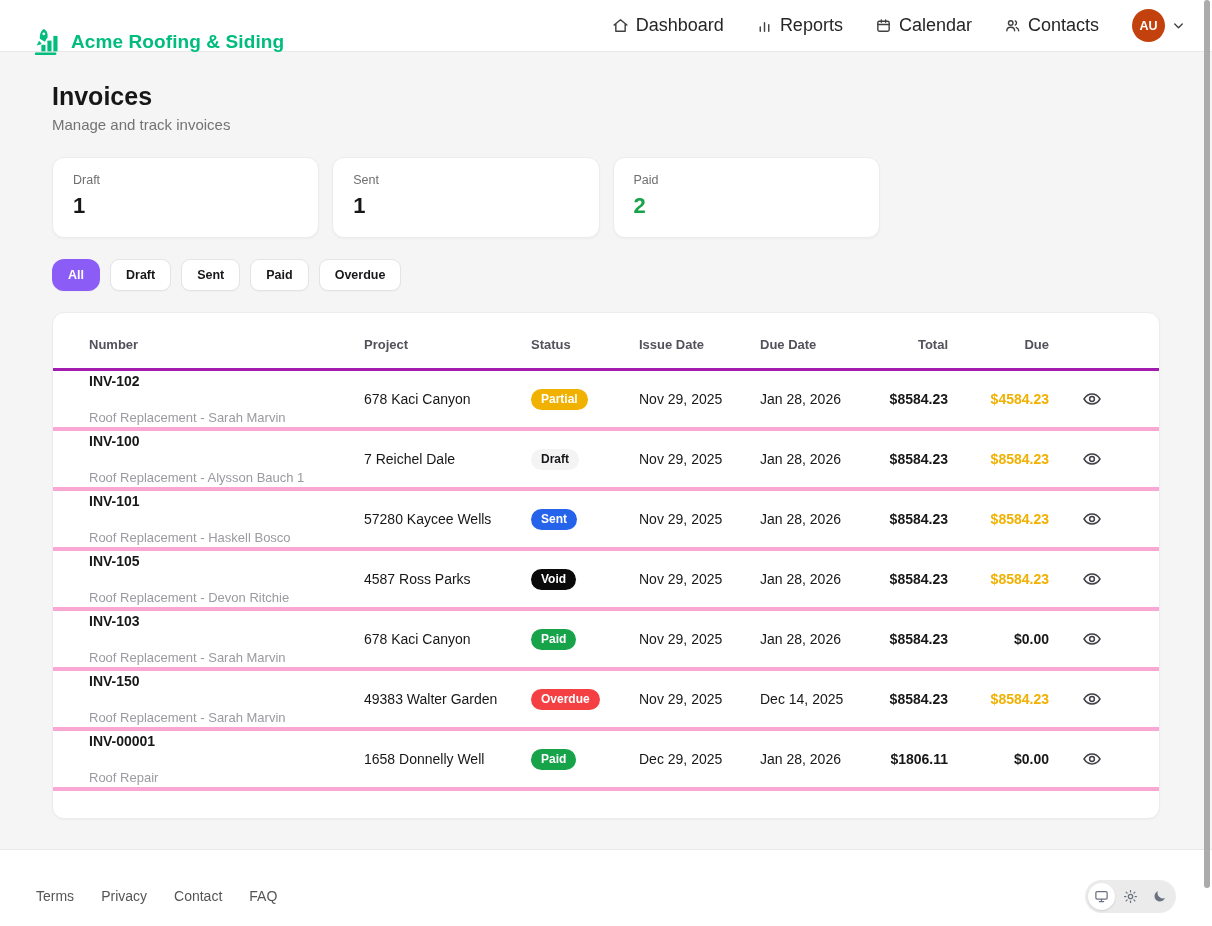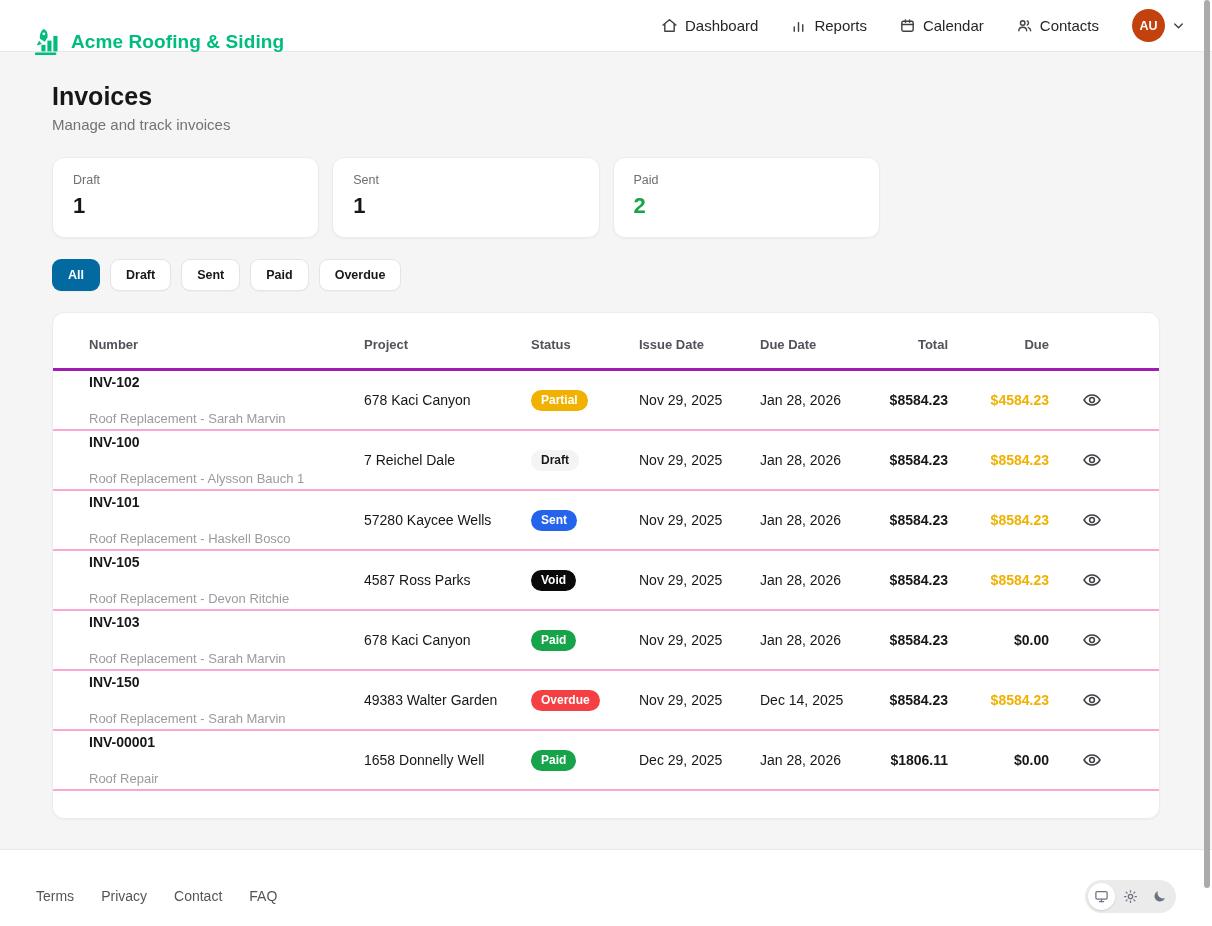--- a/index.html
+++ b/index.html
@@ -14,21 +14,21 @@
   .topbar {
     height:52px; background:#fff; border-bottom:1px solid #e8e8e8;
     display:flex; align-items:center; justify-content:space-between;
     padding:0 26px 0 32px; flex:0 0 auto;
   }
   .brand { display:flex; align-items:center; gap:9px; cursor:pointer;margin-top:32px; }
   .brand-name { font-size:19px; font-weight:700; letter-spacing:.1px; }
   .mainnav { display:flex; align-items:center; gap:6px; }
   .nav-item {
     display:flex; align-items:center; gap:7px; padding:8px 13px;
-    font-size:15px; color:#262626; border-radius:8px; cursor:pointer; background:none; border:none;
+    font-size:18px; color:#262626; border-radius:8px; cursor:pointer; background:none; border:none;
     font-family:inherit;
   }
   .nav-item svg { stroke:#404040; }
   .user-menu { display:flex; align-items:center; gap:6px; margin-left:14px; cursor:pointer; }
   .avatar {
     width:33px; height:33px; border-radius:50%; color:#fff;
     font-size:12.5px; font-weight:700; display:flex; align-items:center; justify-content:center;
   }
 
   
@@ -57,21 +57,21 @@
     padding:8px 0 27px; box-shadow:0 1px 2px rgba(0,0,0,.04);
   }
   .tgrid {
     display:grid;
     grid-template-columns:275px 167px 108px 121px 108px 80px 101px 1fr;
     align-items:center; padding:0 24px 0 36px;
   }
   .thead { height:50px; border-bottom:3px solid #a21caf; }
   .th { font-size:13px; font-weight:700; color:#52525b; }
   .th.num, .td.num { text-align:right; }
-  .trow { height:60px; border-bottom:2px solid #f9a8d4; }
+  .trow { height:60px; border-bottom:4px solid #f9a8d4; }
   .td { font-size:14px; }
   .inv-no { font-weight:700; font-size:14px; }
   .inv-desc { font-size:13px; color:#9a9aa0; margin-top:21px; }
   .badge {
     display:inline-block; padding:4px 10px 5px; border-radius:999px;
     font-size:12px; font-weight:700; line-height:1;
   }
   .td.total { font-weight:700; text-align:right; }
   .td.due { font-weight:700; text-align:right; }
   .td.actions { text-align:center; }
@@ -191,21 +191,21 @@
   </div>
 
   <div class="stat-card">
     <div class="stat-label">Paid</div>
     <div class="stat-value" style="color: rgb(22, 163, 74);">2</div>
   </div>
 
 </section>
 
   <section class="filters">
-  <button class="chip active" style="background: #0369a1;">All</button>
+  <button class="chip active" style="background: #8b5cf6; border-radius: 12px;">All</button>
 
   <button class="chip">Draft</button>
 
   <button class="chip">Sent</button>
 
   <button class="chip">Paid</button>
 
   <button class="chip">Overdue</button>
 </section>
 

